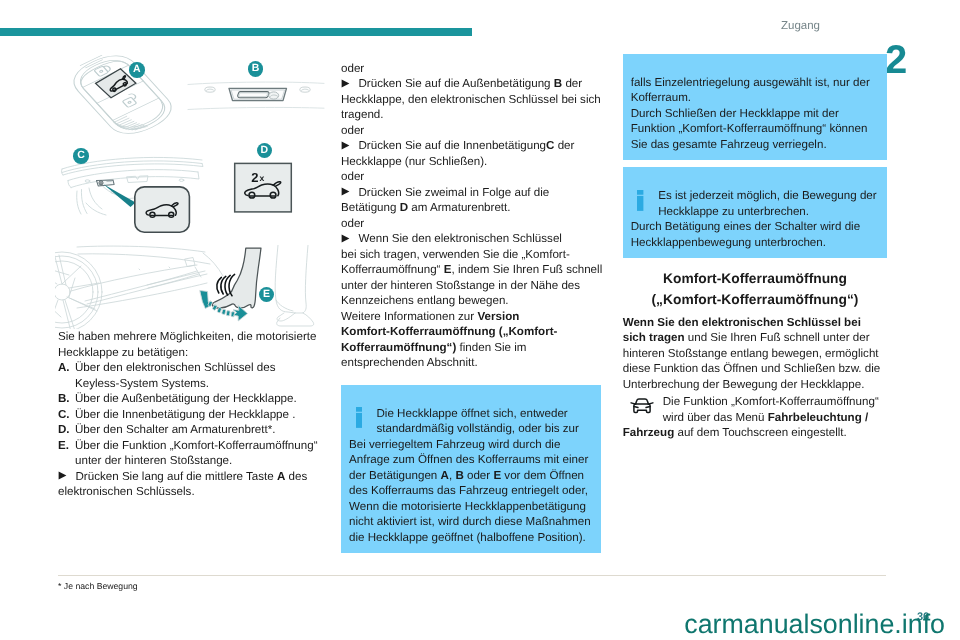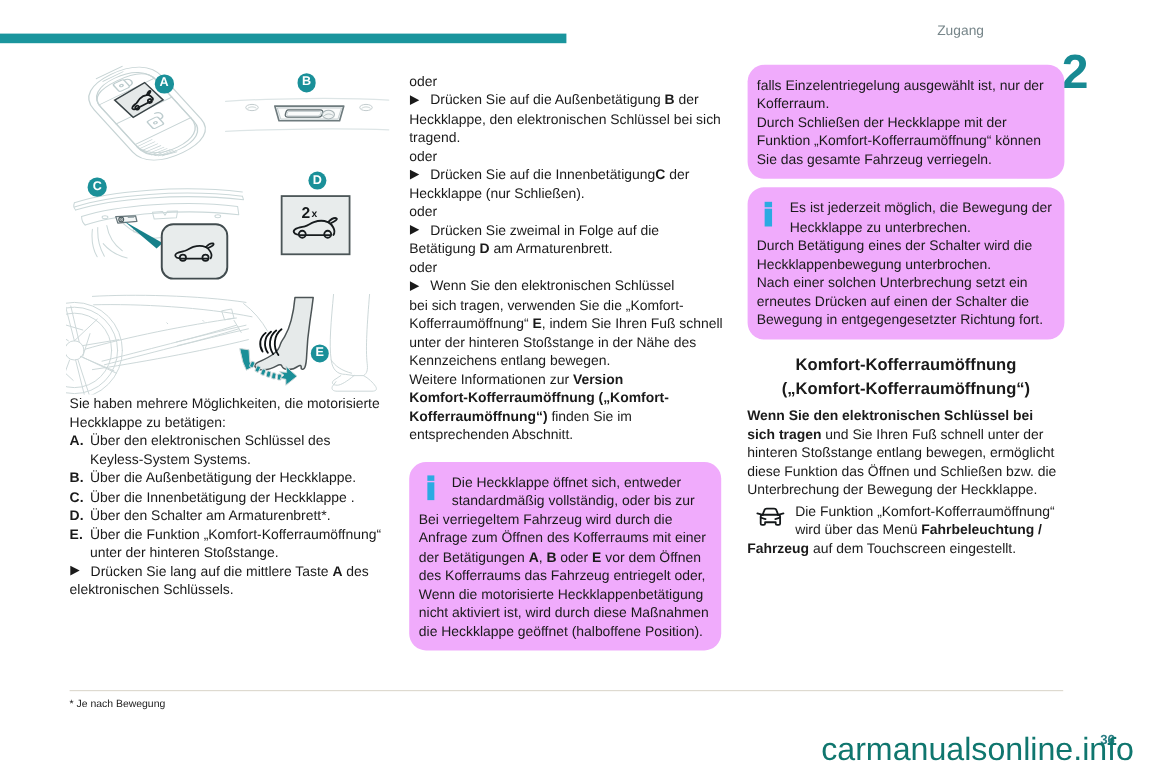--- a/index.html
+++ b/index.html
@@ -39,21 +39,21 @@
   .defkey{width:17px;flex:0 0 17px;font-weight:bold;}
   .defval{flex:1;}
 
   h2{font-size:13.8px;line-height:17px;font-weight:bold;margin:0;}
   .h-komfort{line-height:20.3px;text-align:center;}
   .h-open{margin-top:25px;margin-bottom:4px;}
   .bul{}
   p.bul{text-indent:0;}
 
   
-  .note{background:#f0abfc;padding:10px 8px 8px 8px;box-sizing:border-box;border-radius:14px;}
+  .note{background:#7dd3fc;padding:21px 8px 8px 8px;box-sizing:border-box;}
   .note p{margin:0;}
   .noteicon{float:left;width:6.4px;height:21px;margin-left:6.5px;margin-top:1.6px;}
   .hang{padding-left:27.5px;}
   .hang2{}
   .tipbox{margin-top:2px;}
   .tipicon{float:left;width:40px;height:28px;margin-left:0px;margin-top:3px;}
   .tipicon svg{margin-left:6px;}
   .h-komfort{margin-top:11px;margin-bottom:5px;}
 
   
@@ -369,21 +369,20 @@
     </div>
     <div class="note note3b">
       <span class="noteicon">
         <svg width="6.4" height="21" viewBox="0 0 6.4 21">
             <rect x="0" y="0" width="6.4" height="4.7" fill="#2BAAE2"></rect>
             <rect x="0" y="5.9" width="6.4" height="15" fill="#2BAAE2"></rect>
           </svg>
       </span>
       <p class="hang">Es ist jederzeit möglich, die Bewegung der Heckklappe zu unterbrechen.</p>
       <p>Durch Betätigung eines der Schalter wird die Heckklappenbewegung unterbrochen.</p>
-      <p>Nach einer solchen Unterbrechung setzt ein erneutes Drücken auf einen der Schalter die Bewegung in entgegengesetzter Richtung fort.</p>
     </div>
     <h2 class="h-komfort">Komfort-Kofferraumöffnung („Komfort-⁠Kofferraumöffnung“)</h2>
     <p><b>Wenn Sie den elektronischen Schlüssel bei sich&nbsp;tragen</b><span> und Sie Ihren Fuß schnell unter der hinteren Stoßstange entlang bewegen, ermöglicht diese Funktion das Öffnen und Schließen bzw. die Unterbrechung der Bewegung der Heckklappe.</span></p>
     <div class="tipbox">
       <span class="tipicon">
         <svg width="26" height="18" viewBox="0 0 34 24" fill="none">
           <g stroke="#14181a" stroke-width="2" fill="none" stroke-linecap="round" stroke-linejoin="round">
             <path d="M8.4 9.3 L10.2 4.4 C10.6 3.2 11.5 2.5 12.9 2.5 L21.1 2.5 C22.5 2.5 23.4 3.2 23.8 4.4 L25.6 9.3"></path>
             <path d="M8.4 9.3 C7 9.3 6.2 10.2 6.2 11.6 L6.2 19 C6.2 20 6.8 20.6 7.8 20.6 L9.5 20.6 C10.5 20.6 11.1 20 11.1 19 L11.1 17.6 L22.9 17.6 L22.9 19 C22.9 20 23.5 20.6 24.5 20.6 L26.2 20.6 C27.2 20.6 27.8 20 27.8 19 L27.8 11.6 C27.8 10.2 27 9.3 25.6 9.3 Z"></path>
             <path d="M8.6 9.5 L2.5 7.8"></path>

